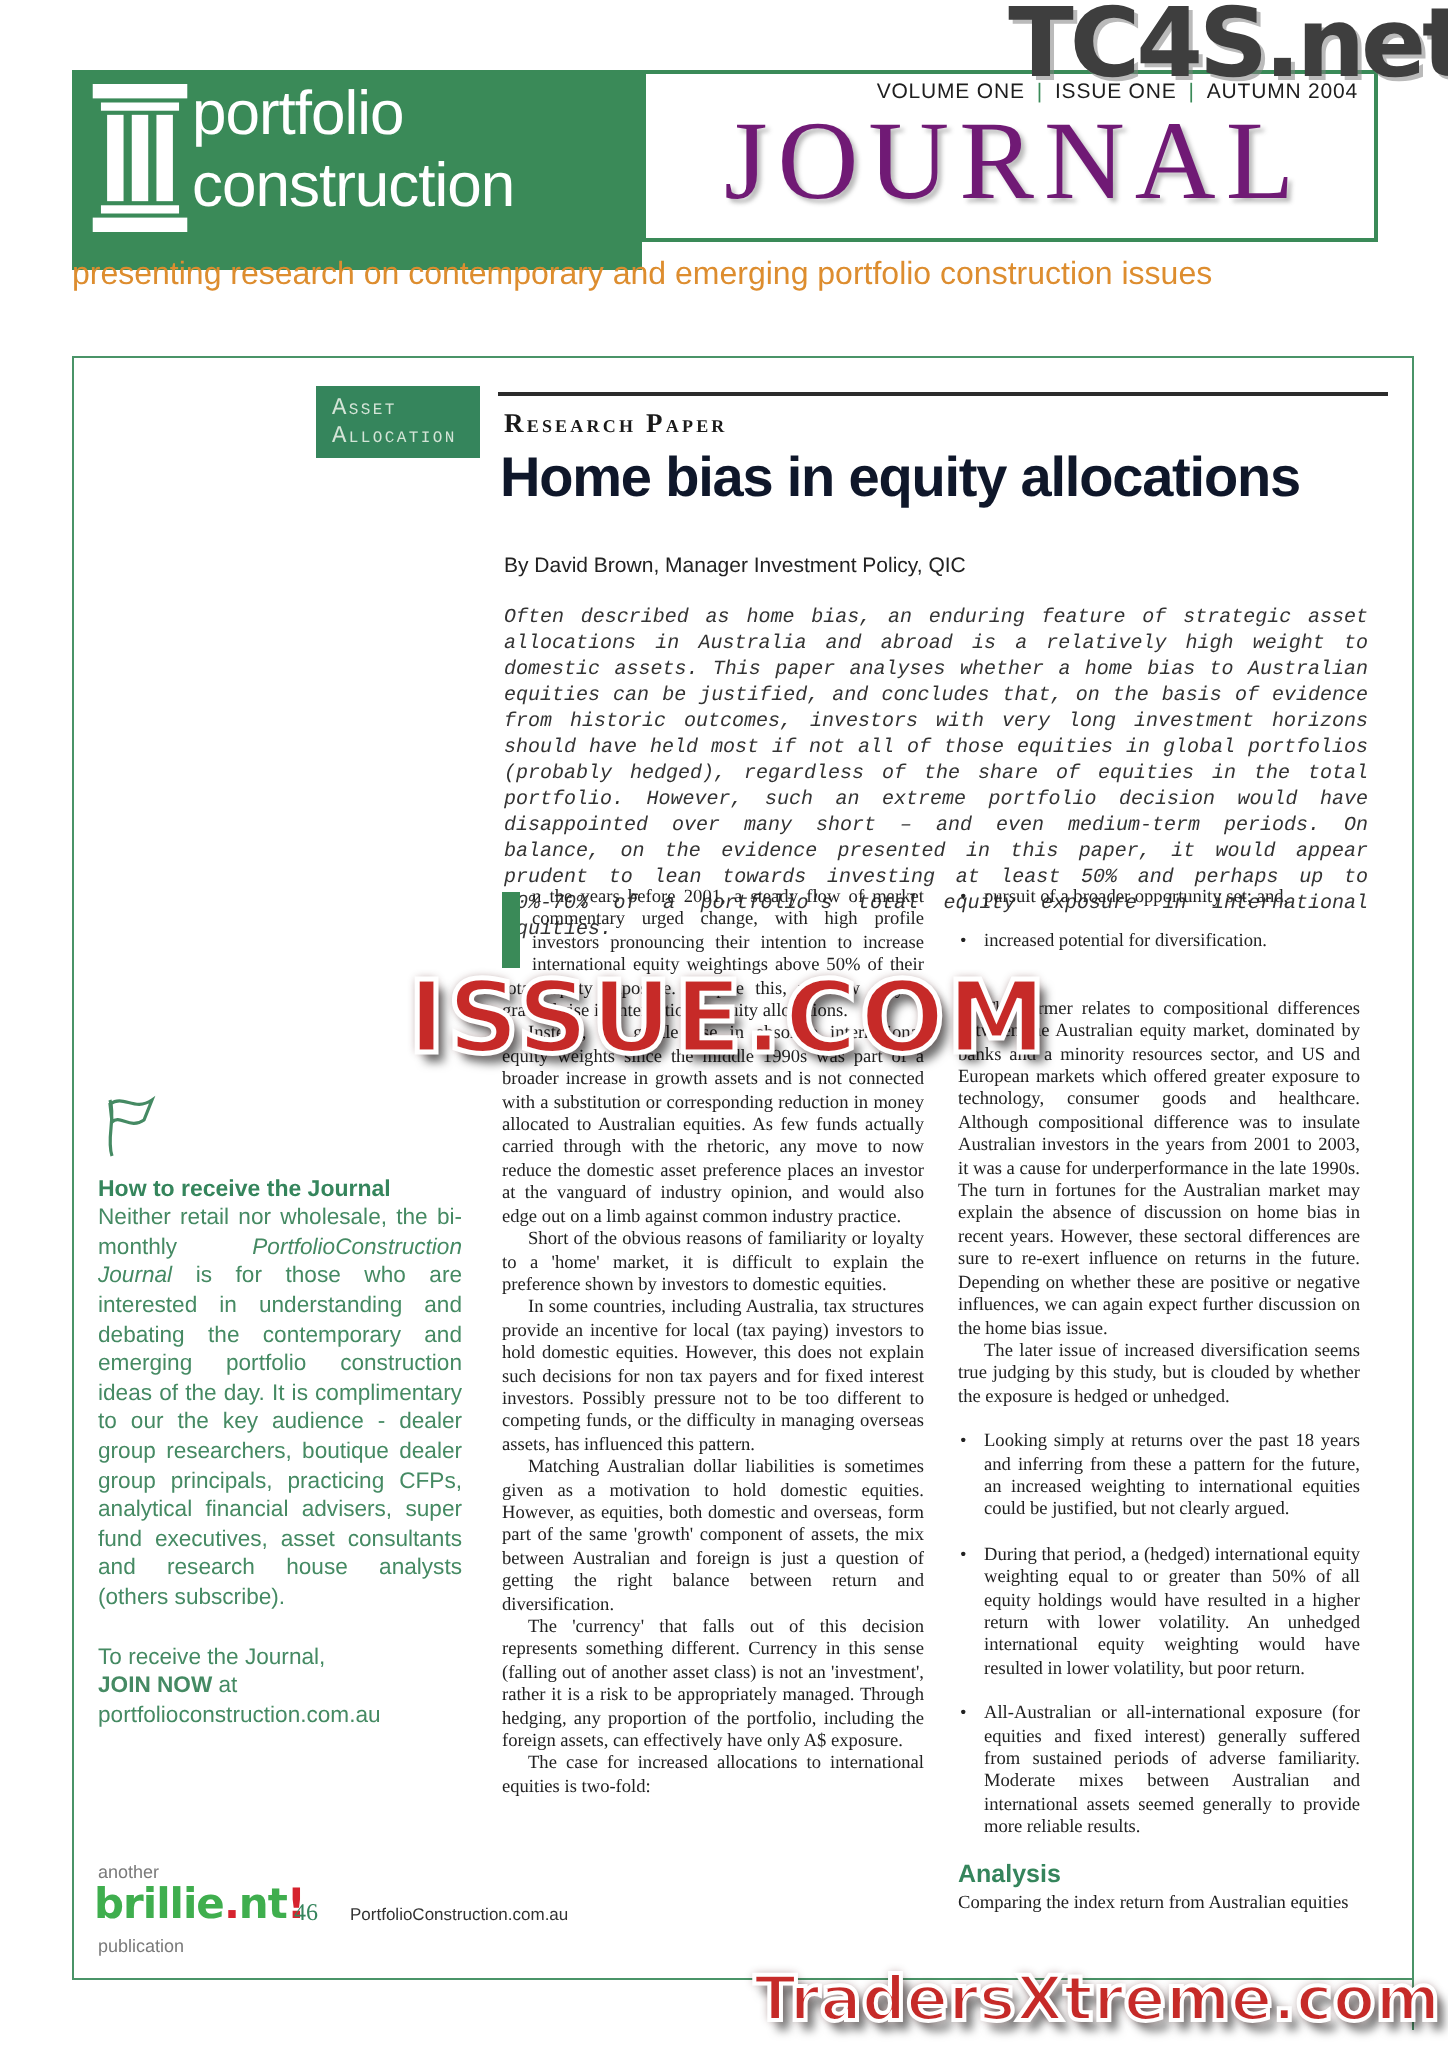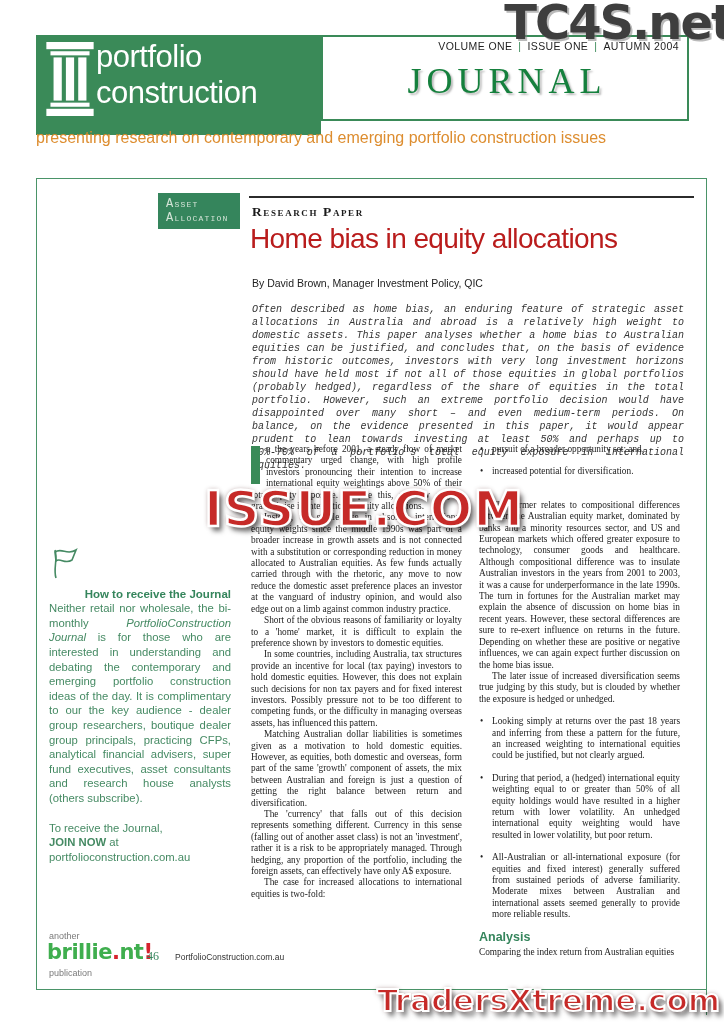--- a/index.html
+++ b/index.html
@@ -11,22 +11,22 @@
   .m-green{left:36px;top:35px;width:285px;height:100px;background:#3a8a58;}
   .col-icon{position:absolute;left:10px;top:7px;}
   .logo-text{position:absolute;left:60px;top:4px;color:#fff;
              font-size:31px;line-height:36px;letter-spacing:-0.5px;}
   .m-white{left:321px;top:35px;width:368px;height:86px;background:#fff;
            border:2px solid #3a8a58;box-sizing:border-box;}
   .vol-line{position:absolute;right:8px;top:3px;font-size:10.5px;color:#1e1e1e;
             letter-spacing:0.4px;font-weight:500;}
   .vol-sep{color:#3a8a58;padding:0 6px;font-weight:400;}
   .journal{position:absolute;left:6px;top:14px;width:356px;text-align:center;
-           font-family:"Liberation Serif",serif;font-size:36px;line-height:60px;
-           color:#15803d;letter-spacing:5px;
+           font-family:"Liberation Serif",serif;font-size:56px;line-height:60px;
+           color:#701a75;letter-spacing:5px;
            text-shadow:2px 2px 2px rgba(60,60,60,0.35);}
   .tagline{left:36px;top:129px;color:#dd8d2f;font-weight:normal;font-size:16px;}
 
   
   .wm{font-family:"DejaVu Sans",sans-serif;font-weight:800;z-index:60;white-space:nowrap;}
   .wm-top{right:-8px;top:-6px;font-size:48px;color:#3e3e3e;letter-spacing:-2px;
           text-shadow:2px 2px 0 rgba(130,130,130,0.55);}
   .wm-red{color:#c62a28;-webkit-text-stroke:2.5px #ffffff;
           text-shadow:0 0 5px rgba(60,0,0,0.45),4px 5px 5px rgba(0,0,0,0.55);}
   .wm-mid{left:204px;top:480px;font-size:50px;letter-spacing:1px;}
@@ -38,22 +38,22 @@
   .corner-tail{left:706px;top:989px;width:1px;height:26px;background:#4a9468;}
 
   .badge{position:absolute;left:121px;top:14px;width:82px;height:36px;background:#35855c;
          color:#d4e4d7;font-variant:small-caps;font-family:Liberation Mono, monospace;
          font-size:12px;line-height:14px;letter-spacing:1.2px;padding:4px 0 0 8px;
          box-sizing:border-box;}
   .rule{position:absolute;left:212px;top:17px;width:445px;height:2px;background:#2b2b2b;}
   .kicker{position:absolute;left:215px;top:25px;font-family:"Liberation Serif",serif;
           font-variant:small-caps;font-weight:600;font-size:13.5px;color:#1a1a1a;
           letter-spacing:1.6px;}
-  .title{position:absolute;left:213px;top:44px;font-size:28px;font-weight:normal;
-         color:#b91c1c;letter-spacing:-0.6px;}
+  .title{position:absolute;left:213px;top:44px;font-size:28px;font-weight:bold;
+         color:#0f172a;letter-spacing:-0.6px;}
   .byline{position:absolute;left:215px;top:98px;font-size:10.5px;color:#222;}
   .abstract{position:absolute;left:215px;top:124px;width:432px;
             font-family:Liberation Mono, monospace;font-style:italic;font-size:10px;
             line-height:13px;text-align:justify;color:#333;}
 
   
   .bodycol{position:absolute;top:265px;font-family:"Liberation Serif",serif;
            font-size:9.3px;line-height:11.4px;text-align:justify;color:#222;}
   .col-left{left:214px;width:211px;}
   .col-right{left:442px;width:201px;}
@@ -64,21 +64,21 @@
   .bullet{position:relative;padding-left:13px;margin:0 0 11px 0;}
   .bullet::before{content:"\2022";position:absolute;left:1px;top:0;}
   .gap{height:11px;}
   .subhead{font-family:"Liberation Sans",sans-serif;font-weight:bold;color:#35855c;
            font-size:12.5px;margin:4px 0 4px 0;text-indent:0;}
 
   
   .sidebar{position:absolute;left:12px;top:368px;width:182px;color:#458a63;
            font-size:11.3px;line-height:14.6px;text-align:justify;}
   .sidebar .flag{margin-bottom:4px;}
-  .sidebar h4{margin:0;font-size:11.5px;font-weight:bold;color:#35855c;text-align:right;}
+  .sidebar h4{margin:0;font-size:11.5px;font-weight:bold;color:#35855c;text-align:left;}
   .sidebar .cta{text-align:left;margin-top:15px;}
   .sidebar .joinbold{font-weight:bold;}
   .sb-italic{font-style:italic;}
 
   
   .f-another{position:absolute;left:12px;top:752px;font-size:9px;color:#7a7a7a;}
   .f-brand{position:absolute;left:10px;top:761px;font-family:"DejaVu Sans",sans-serif;
            font-size:21px;font-weight:bold;color:#3fae4e;letter-spacing:-0.5px;}
   .f-brand .red{color:#d6232e;}
   .f-pub{position:absolute;left:12px;top:789px;font-size:9px;color:#7a7a7a;}

